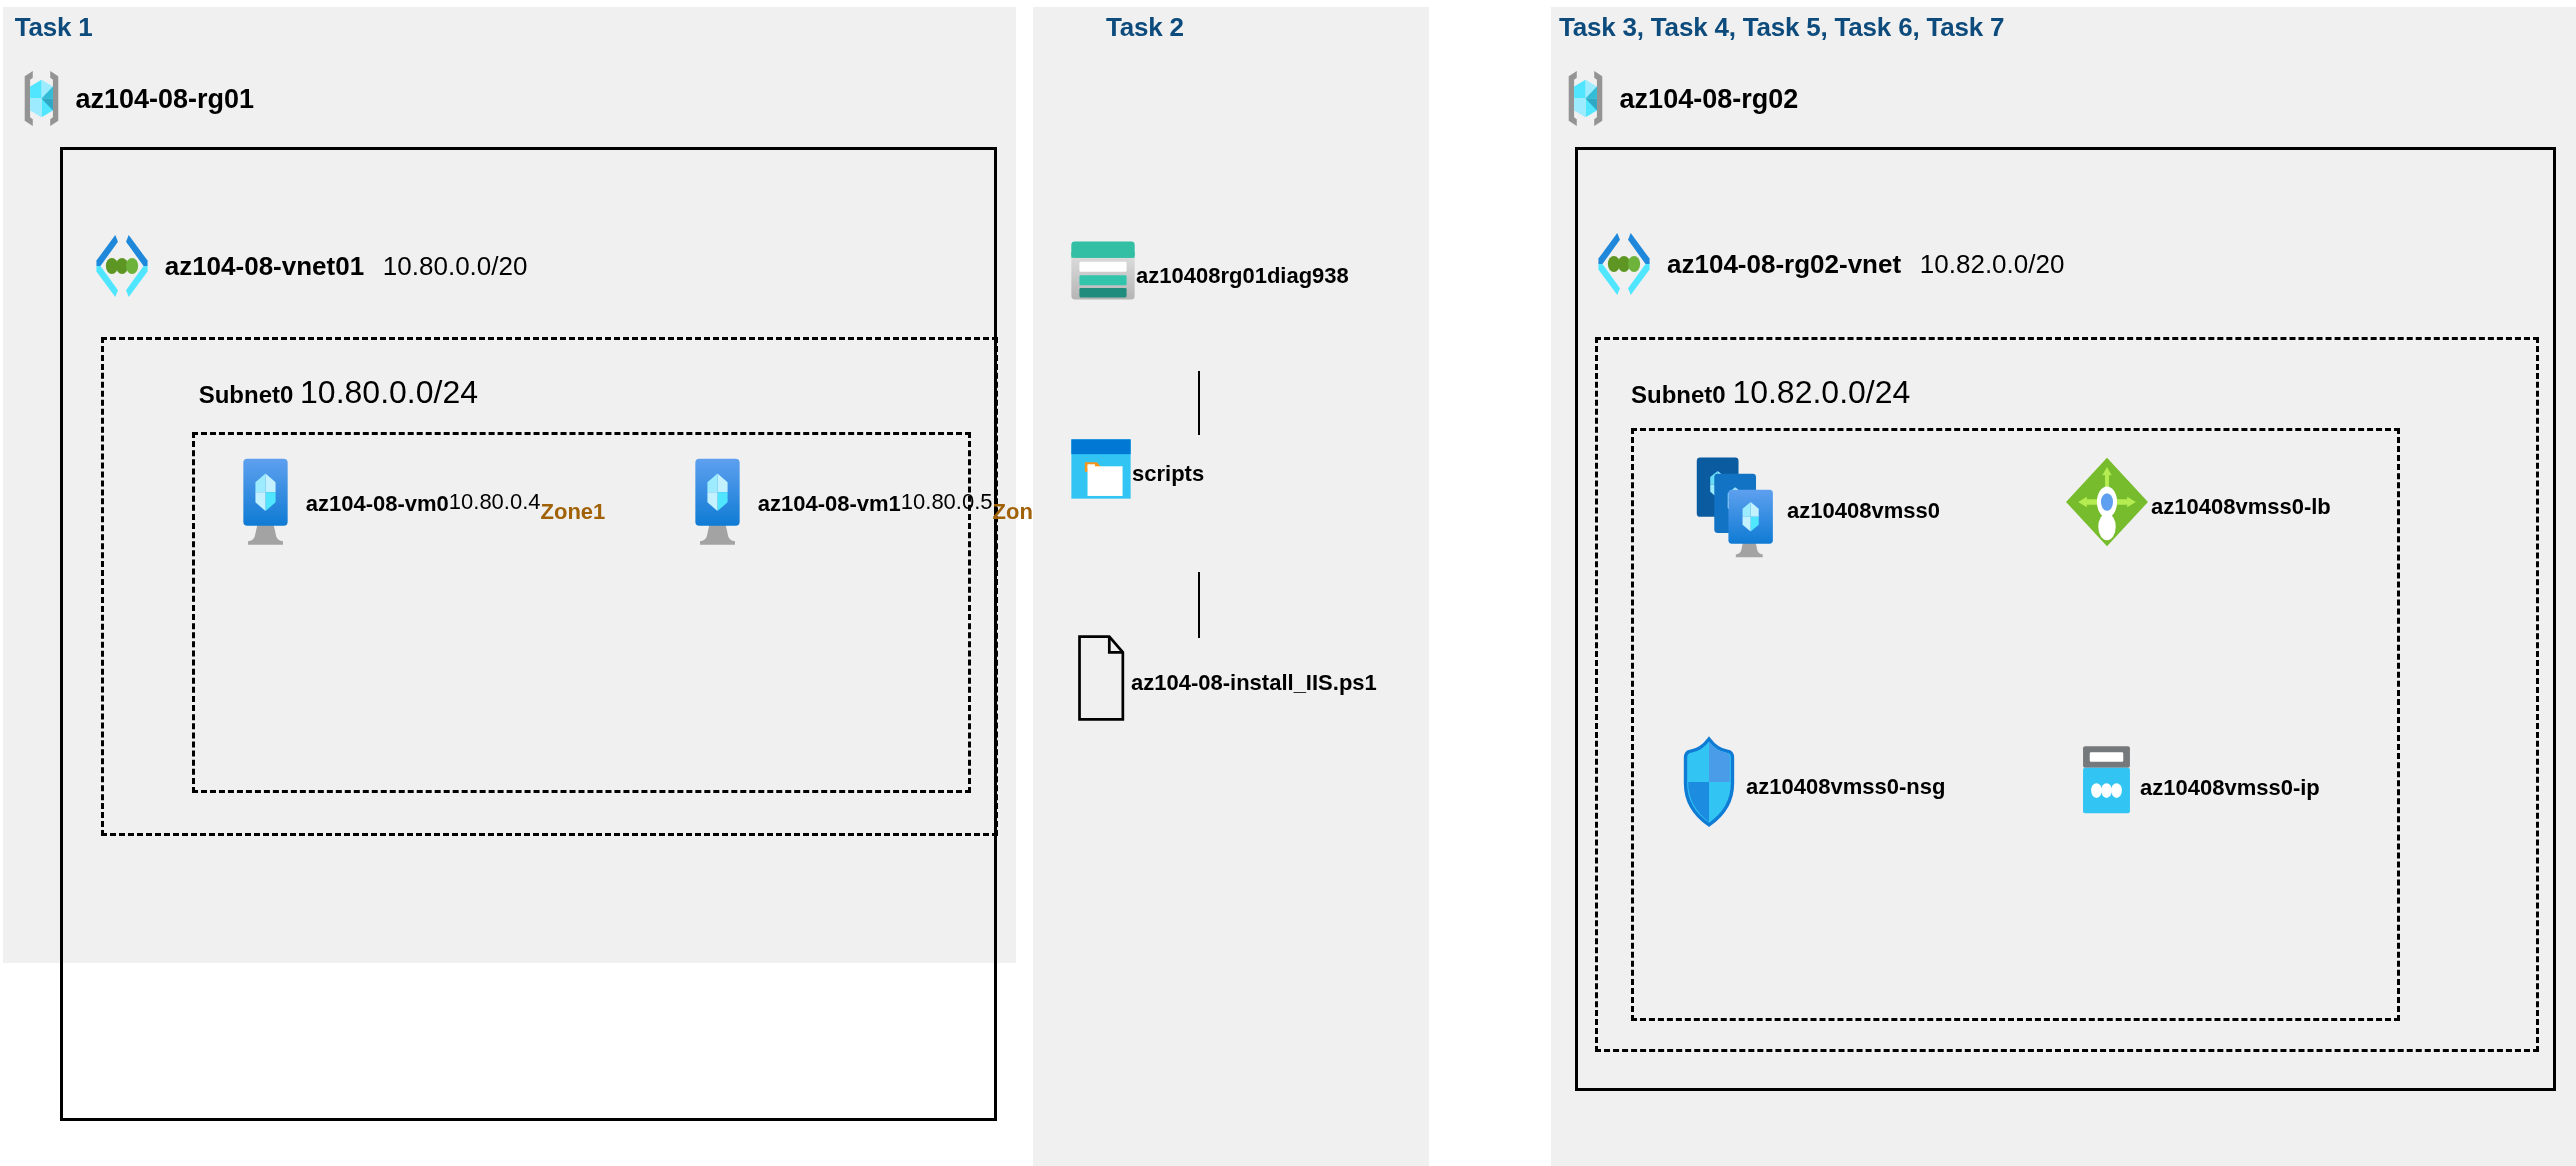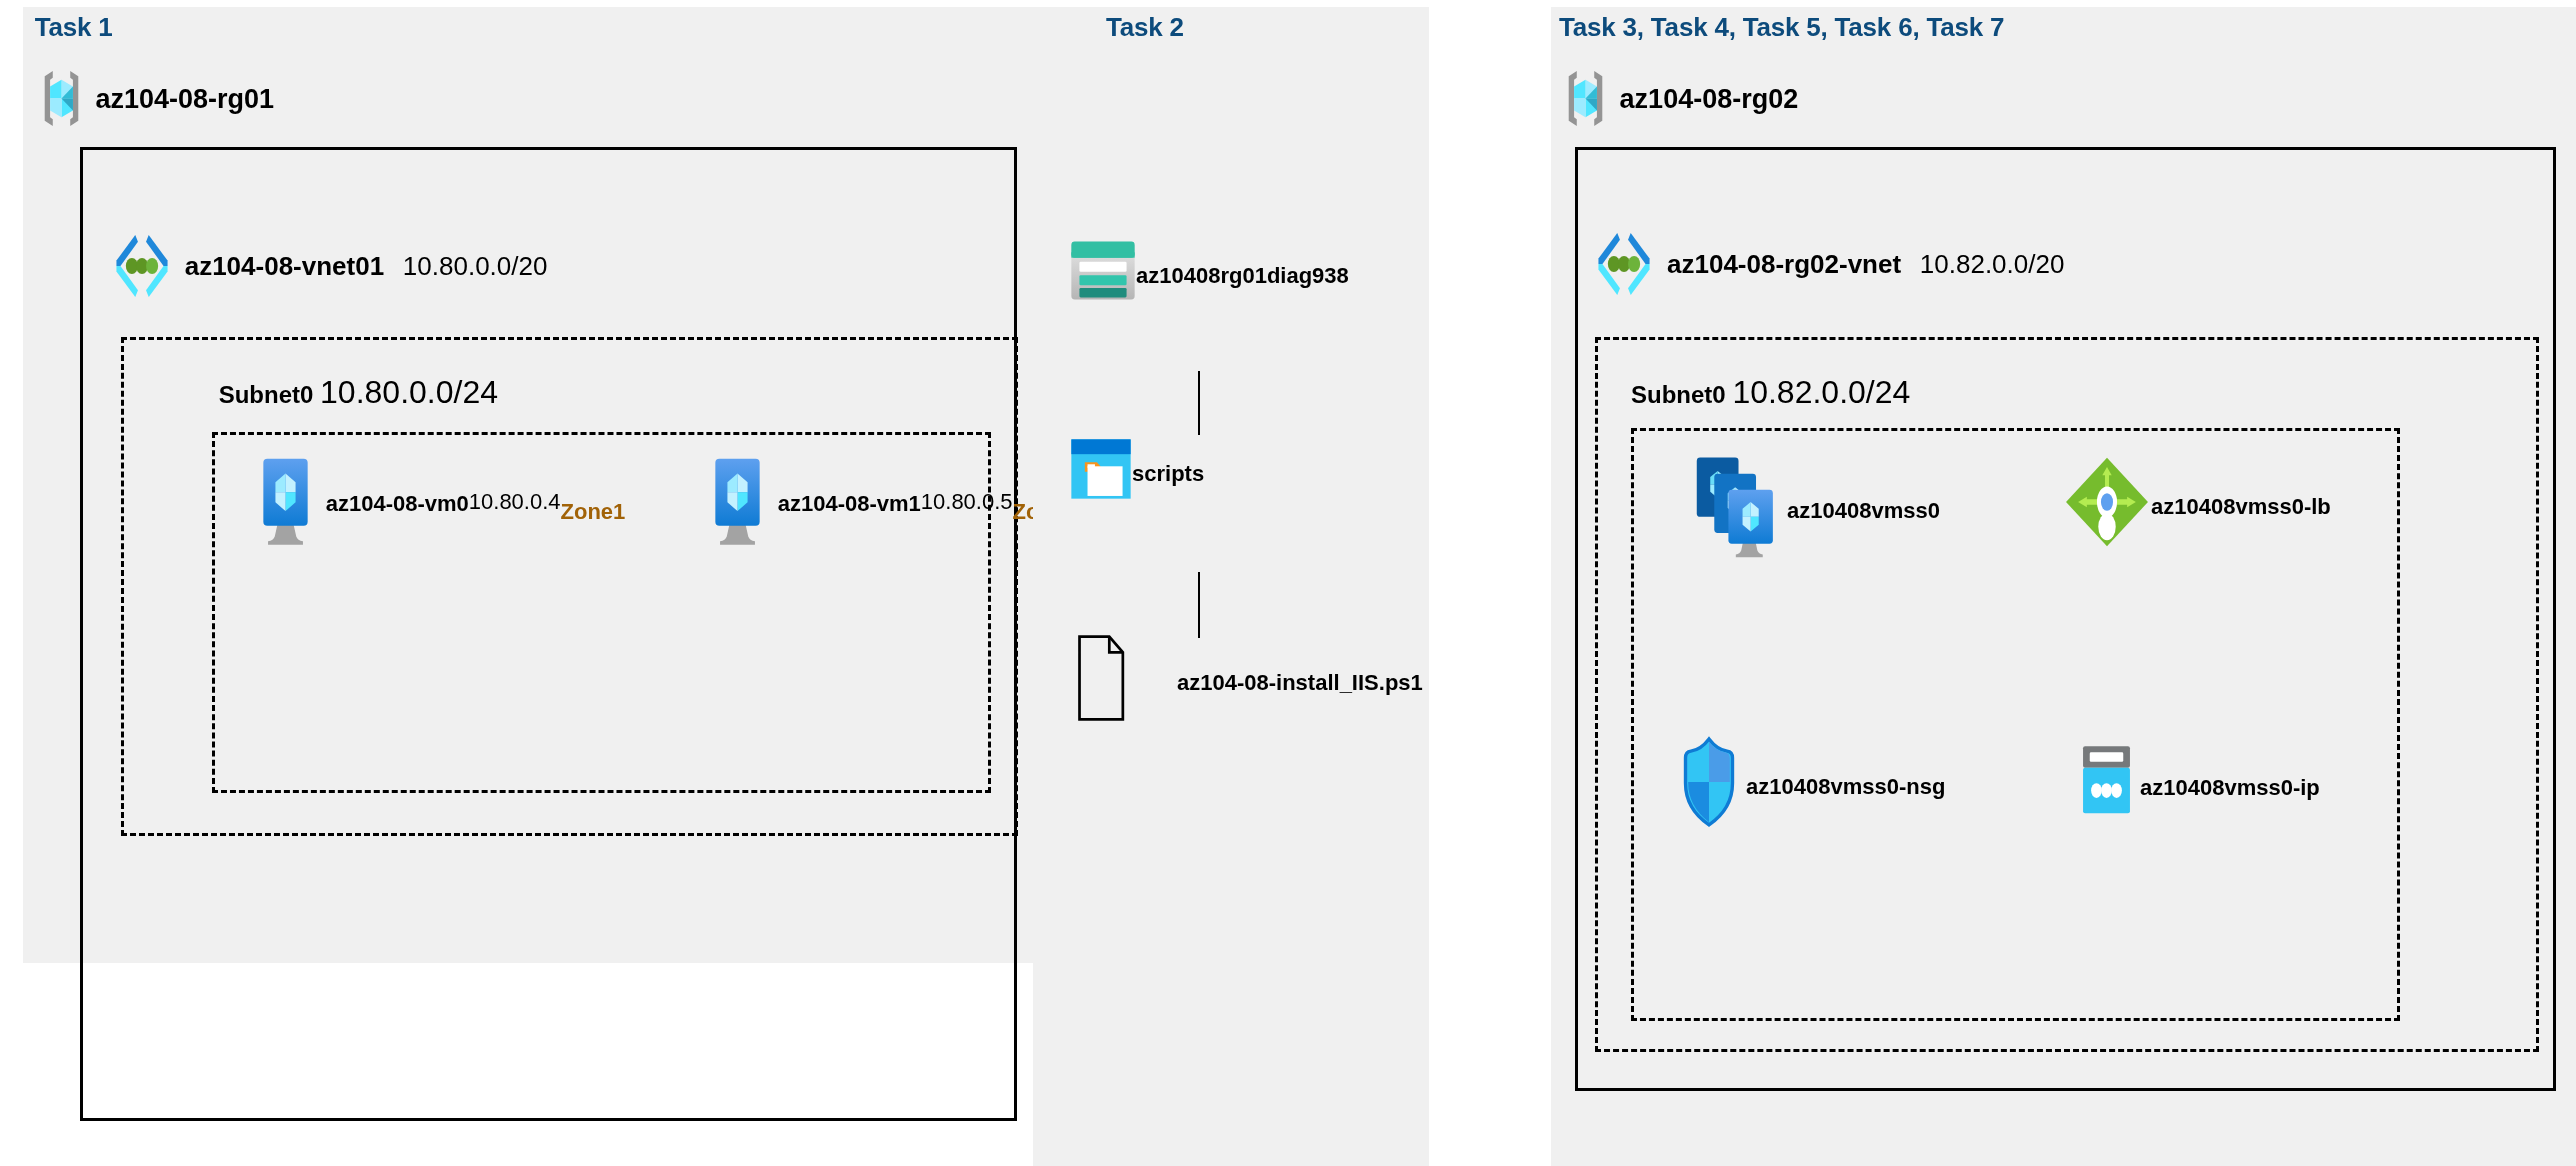--- a/index.html
+++ b/index.html
@@ -13,21 +13,21 @@
     position: relative;
     font-family: "Liberation Sans", sans-serif;
     overflow: hidden;
   }
 
   
   .panel {
     position: absolute;
     background: #f0f0f0;
   }
-  #panel-task1 { left: 2.7px;   top: 6.7px; width: 1013px; height: 956px; margin-left: 20px; }
+  #panel-task1 { left: 2.7px;   top: 6.7px; width: 1013px; height: 956px; }
   #panel-task2 { left: 1033px;top: 6.7px; width: 396px;  height: 1160px; }
   #panel-task3 { left: 1551px;top: 6.7px; width: 1025px; height: 1160px; }
 
   .task-label {
     position: absolute;
     color: #0d4b7c;
     font-weight: bold;
     font-size: 26px;
     letter-spacing: -0.2px;
     white-space: nowrap;
@@ -256,21 +256,21 @@
         <polygon points="22,36 40,36 46,43 34,43 30,50 22,50" fill="#f7941e"></polygon>
         <rect x="26" y="39" width="11" height="5" fill="#ffffff"></rect>
         <rect x="26" y="42" width="52" height="44" fill="#ffffff"></rect>
       </svg>
     </span>
     <span class="node-label">scripts</span>
   </div>
 
   <div class="connector" style="left:165px; top:565px; height:66px;"></div>
 
-  <div class="node" style="left:37px; top:627px; width:418px;gap:46px;">
+  <div class="node" style="left:37px; top:627px; width:418px;">
     <span>
       <svg width="61" height="88" viewBox="0 0 90 130">
         <path d="M14 4 L58 4 L78 27 L78 126 L14 126 Z" fill="#f0f0f0" stroke="#000000" stroke-width="4" stroke-linejoin="miter"></path>
         <path d="M58 4 L58 27 L78 27" fill="none" stroke="#000000" stroke-width="4"></path>
       </svg>
     </span>
     <span class="node-label">az104-08-install_IIS.ps1</span>
   </div>
 </div>
 

